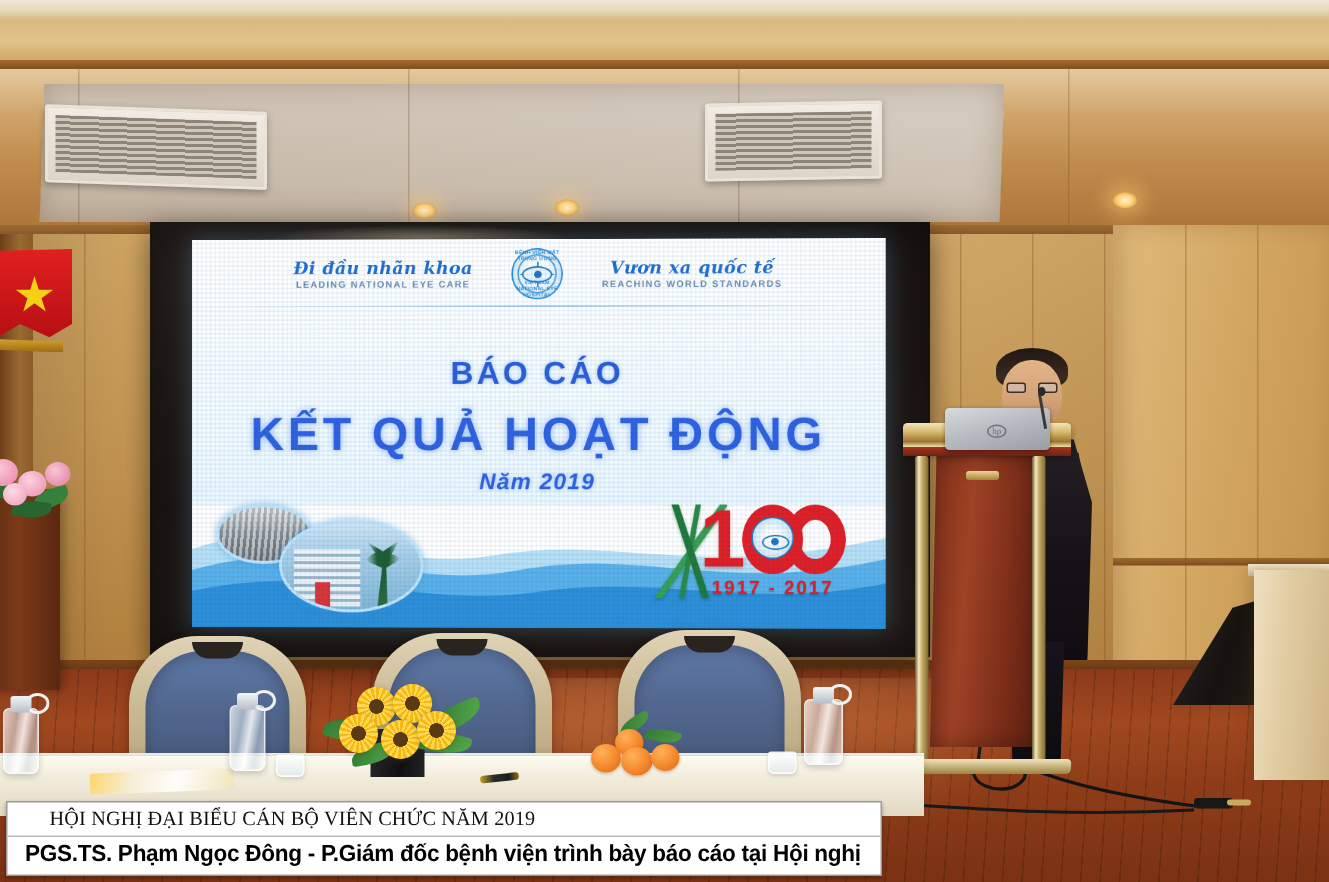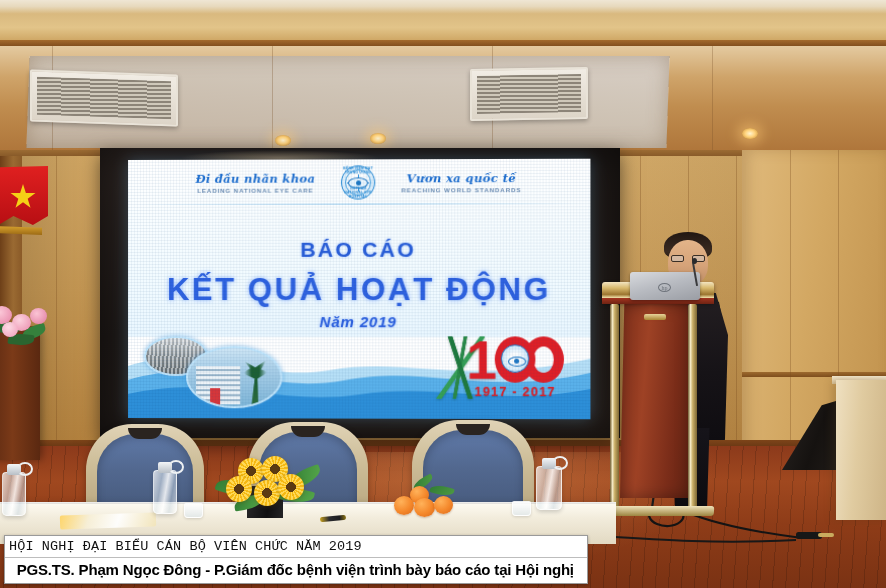--- a/index.html
+++ b/index.html
@@ -551,22 +551,22 @@
   }
 
   
   .caption {
     position:absolute; left:4px; bottom:4px; width:584px;
     background:#ffffff;
     border:1px solid #9a9a9a;
     box-shadow:0 1px 3px rgba(0,0,0,.3);
   }
   .cap-line1 {
-    padding:3px 10px 3px 4px;
-    font-family:Liberation Mono, monospace;
+    padding:3px 10px 3px 28px;
+    font-family:Liberation Serif, serif;
     font-size:13.5px; color:#111; letter-spacing:.1px;
     border-bottom:1px solid #bdbdbd;
     white-space:nowrap;
   }
   .cap-line2 {
     padding:3px 10px 4px 12px;
     font-family:"Liberation Sans", sans-serif;
     font-weight:bold; font-size:15.5px; color:#000;
     letter-spacing:-.2px;
     transform:scaleX(.97); transform-origin:left center;

